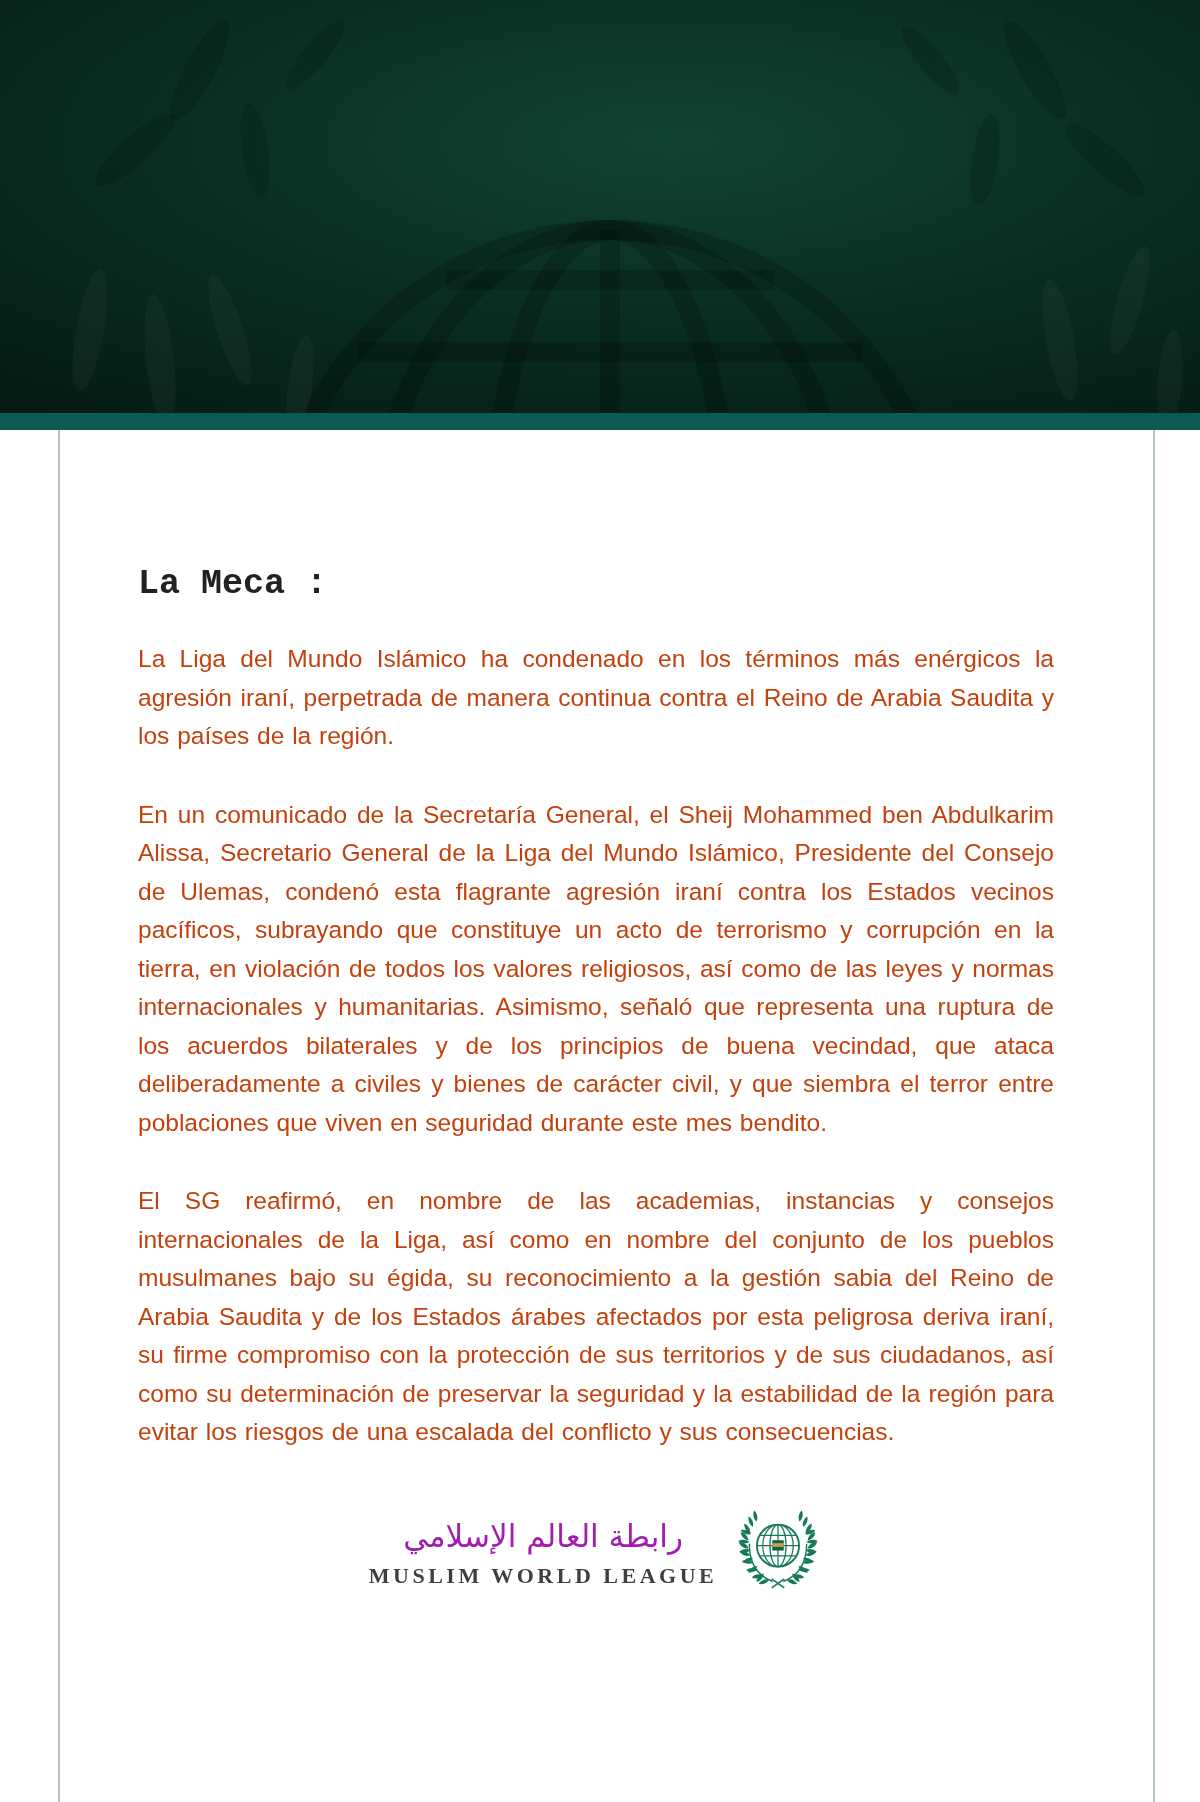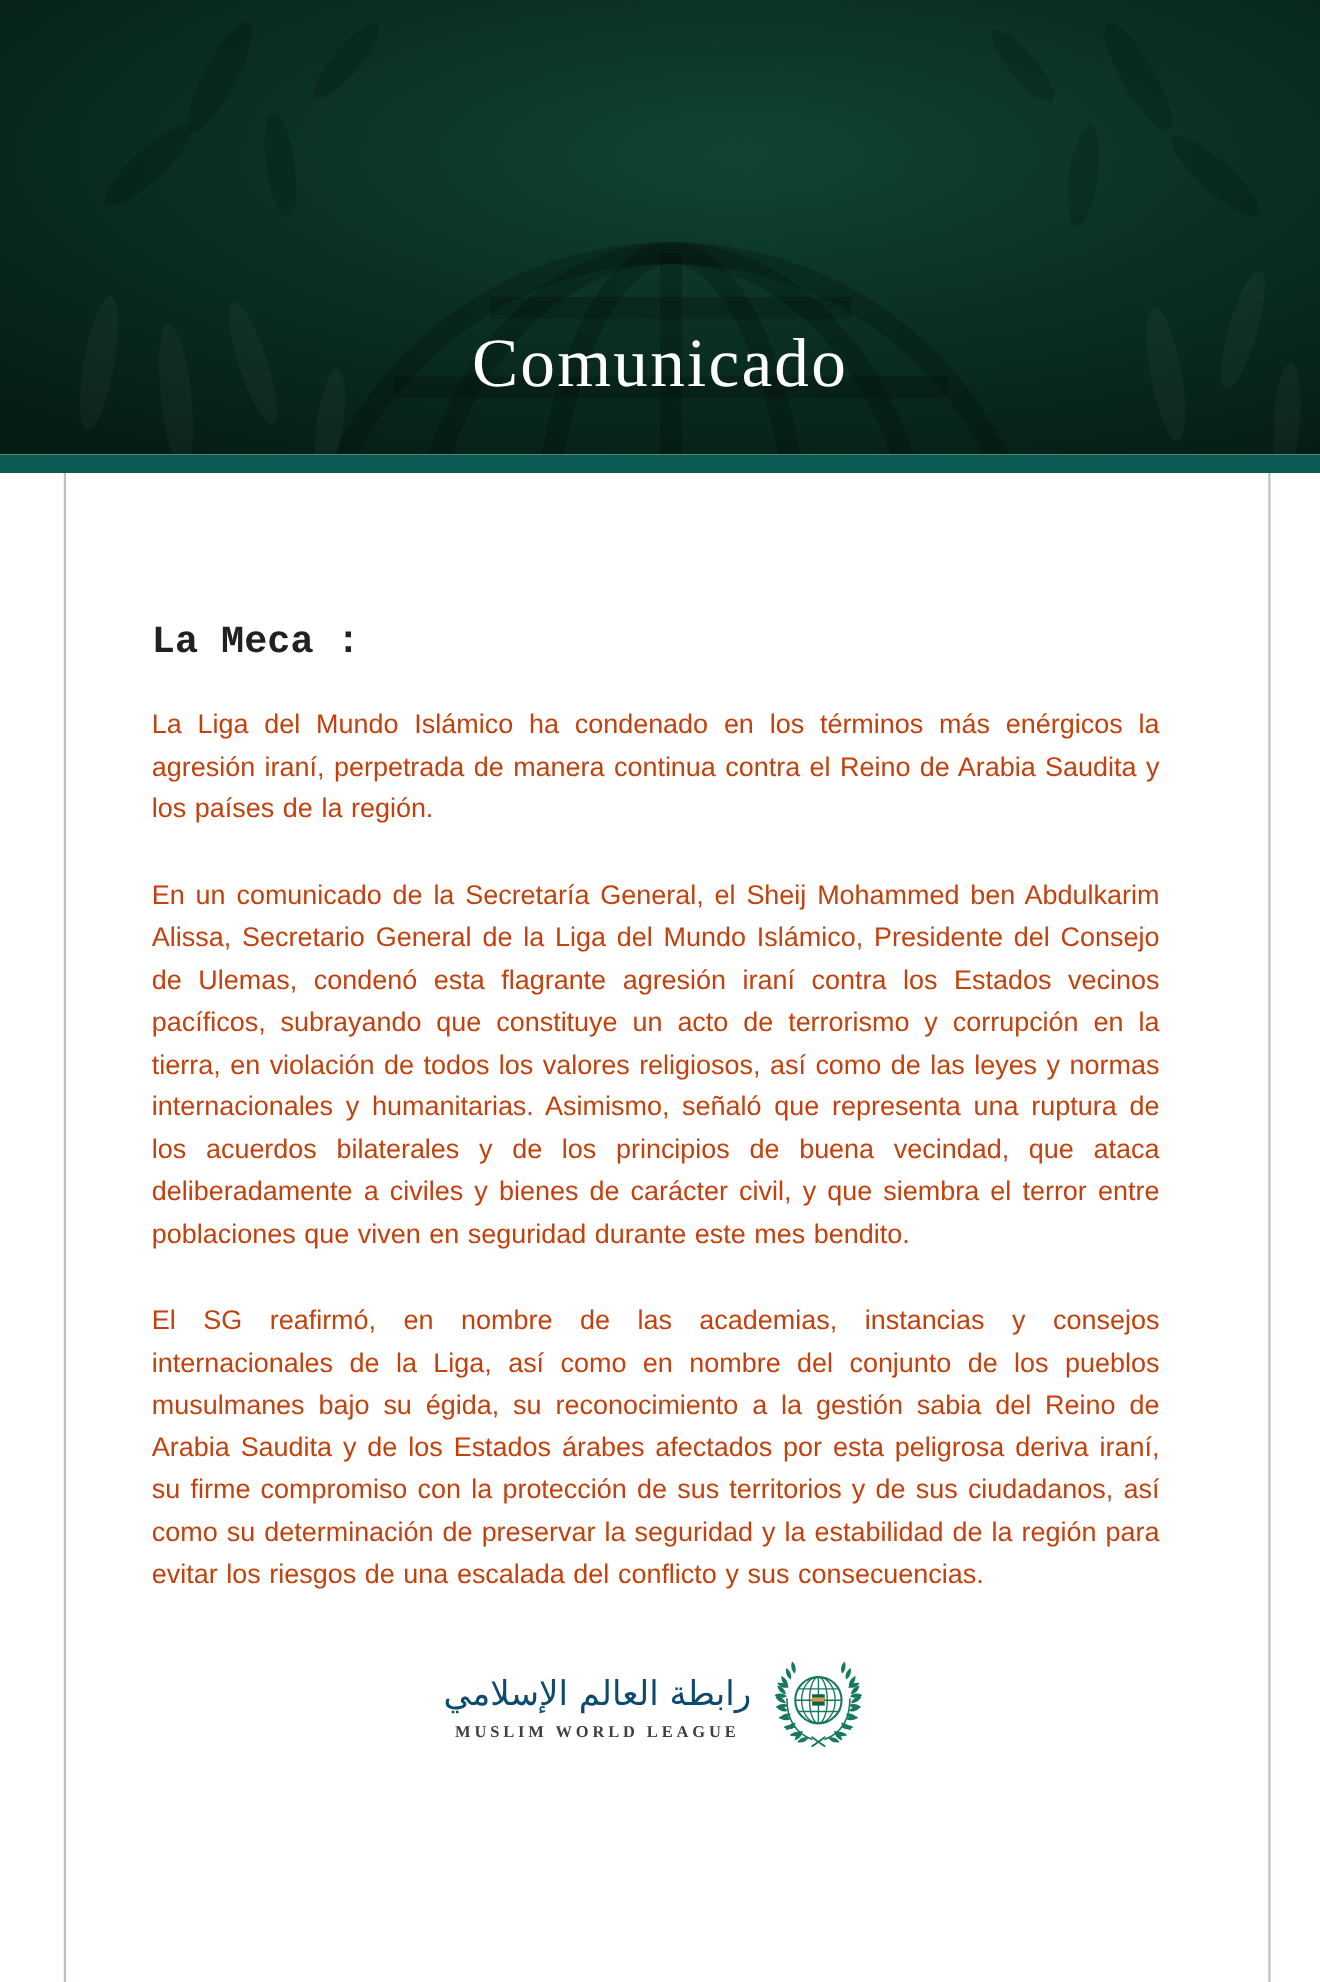--- a/index.html
+++ b/index.html
@@ -58,28 +58,28 @@
   
   .logo-row{
     margin-top:56px;
     display:flex;flex-direction:row;align-items:center;justify-content:center;
     gap:16px;
   }
   .logo-text-col{display:flex;flex-direction:column;align-items:center;}
   .logo-arabic{
     font-family:"DejaVu Sans", sans-serif;
     font-size:31px;line-height:46px;
-    color:#0c4a6e;
+    color:#a21caf;
     direction:rtl;
   }
   .logo-latin{
     margin-top:4px;
     font-family:"Liberation Serif", serif;
     font-weight:700;
-    font-size:15px;letter-spacing:3.5px;
+    font-size:22px;letter-spacing:3.5px;
     color:#3f3f3f;
     white-space:nowrap;
   }
 </style>
 </head>
 <body>
 
 <div class="page">
 
   <div class="header">
@@ -118,21 +118,20 @@
         <ellipse cx="230" cy="330" rx="13" ry="58" transform="rotate(-18 230 330)"></ellipse>
         <ellipse cx="300" cy="385" rx="12" ry="50" transform="rotate(8 300 385)"></ellipse>
         <ellipse cx="1060" cy="340" rx="14" ry="62" transform="rotate(-10 1060 340)"></ellipse>
         <ellipse cx="1130" cy="300" rx="13" ry="56" transform="rotate(16 1130 300)"></ellipse>
         <ellipse cx="1170" cy="380" rx="12" ry="50" transform="rotate(4 1170 380)"></ellipse>
       </g>
     </svg>
 
     <div class="gold-bar"></div>
 
-    <div class="header-title">Comunicado</div>
   </div>
 
   <div class="teal-band" style="background:#0b5b52;"></div>
 
   <div class="rule rule-left"></div>
   <div class="rule rule-right"></div>
 
   <div class="content">
 
     <div class="dateline">La Meca :</div>

